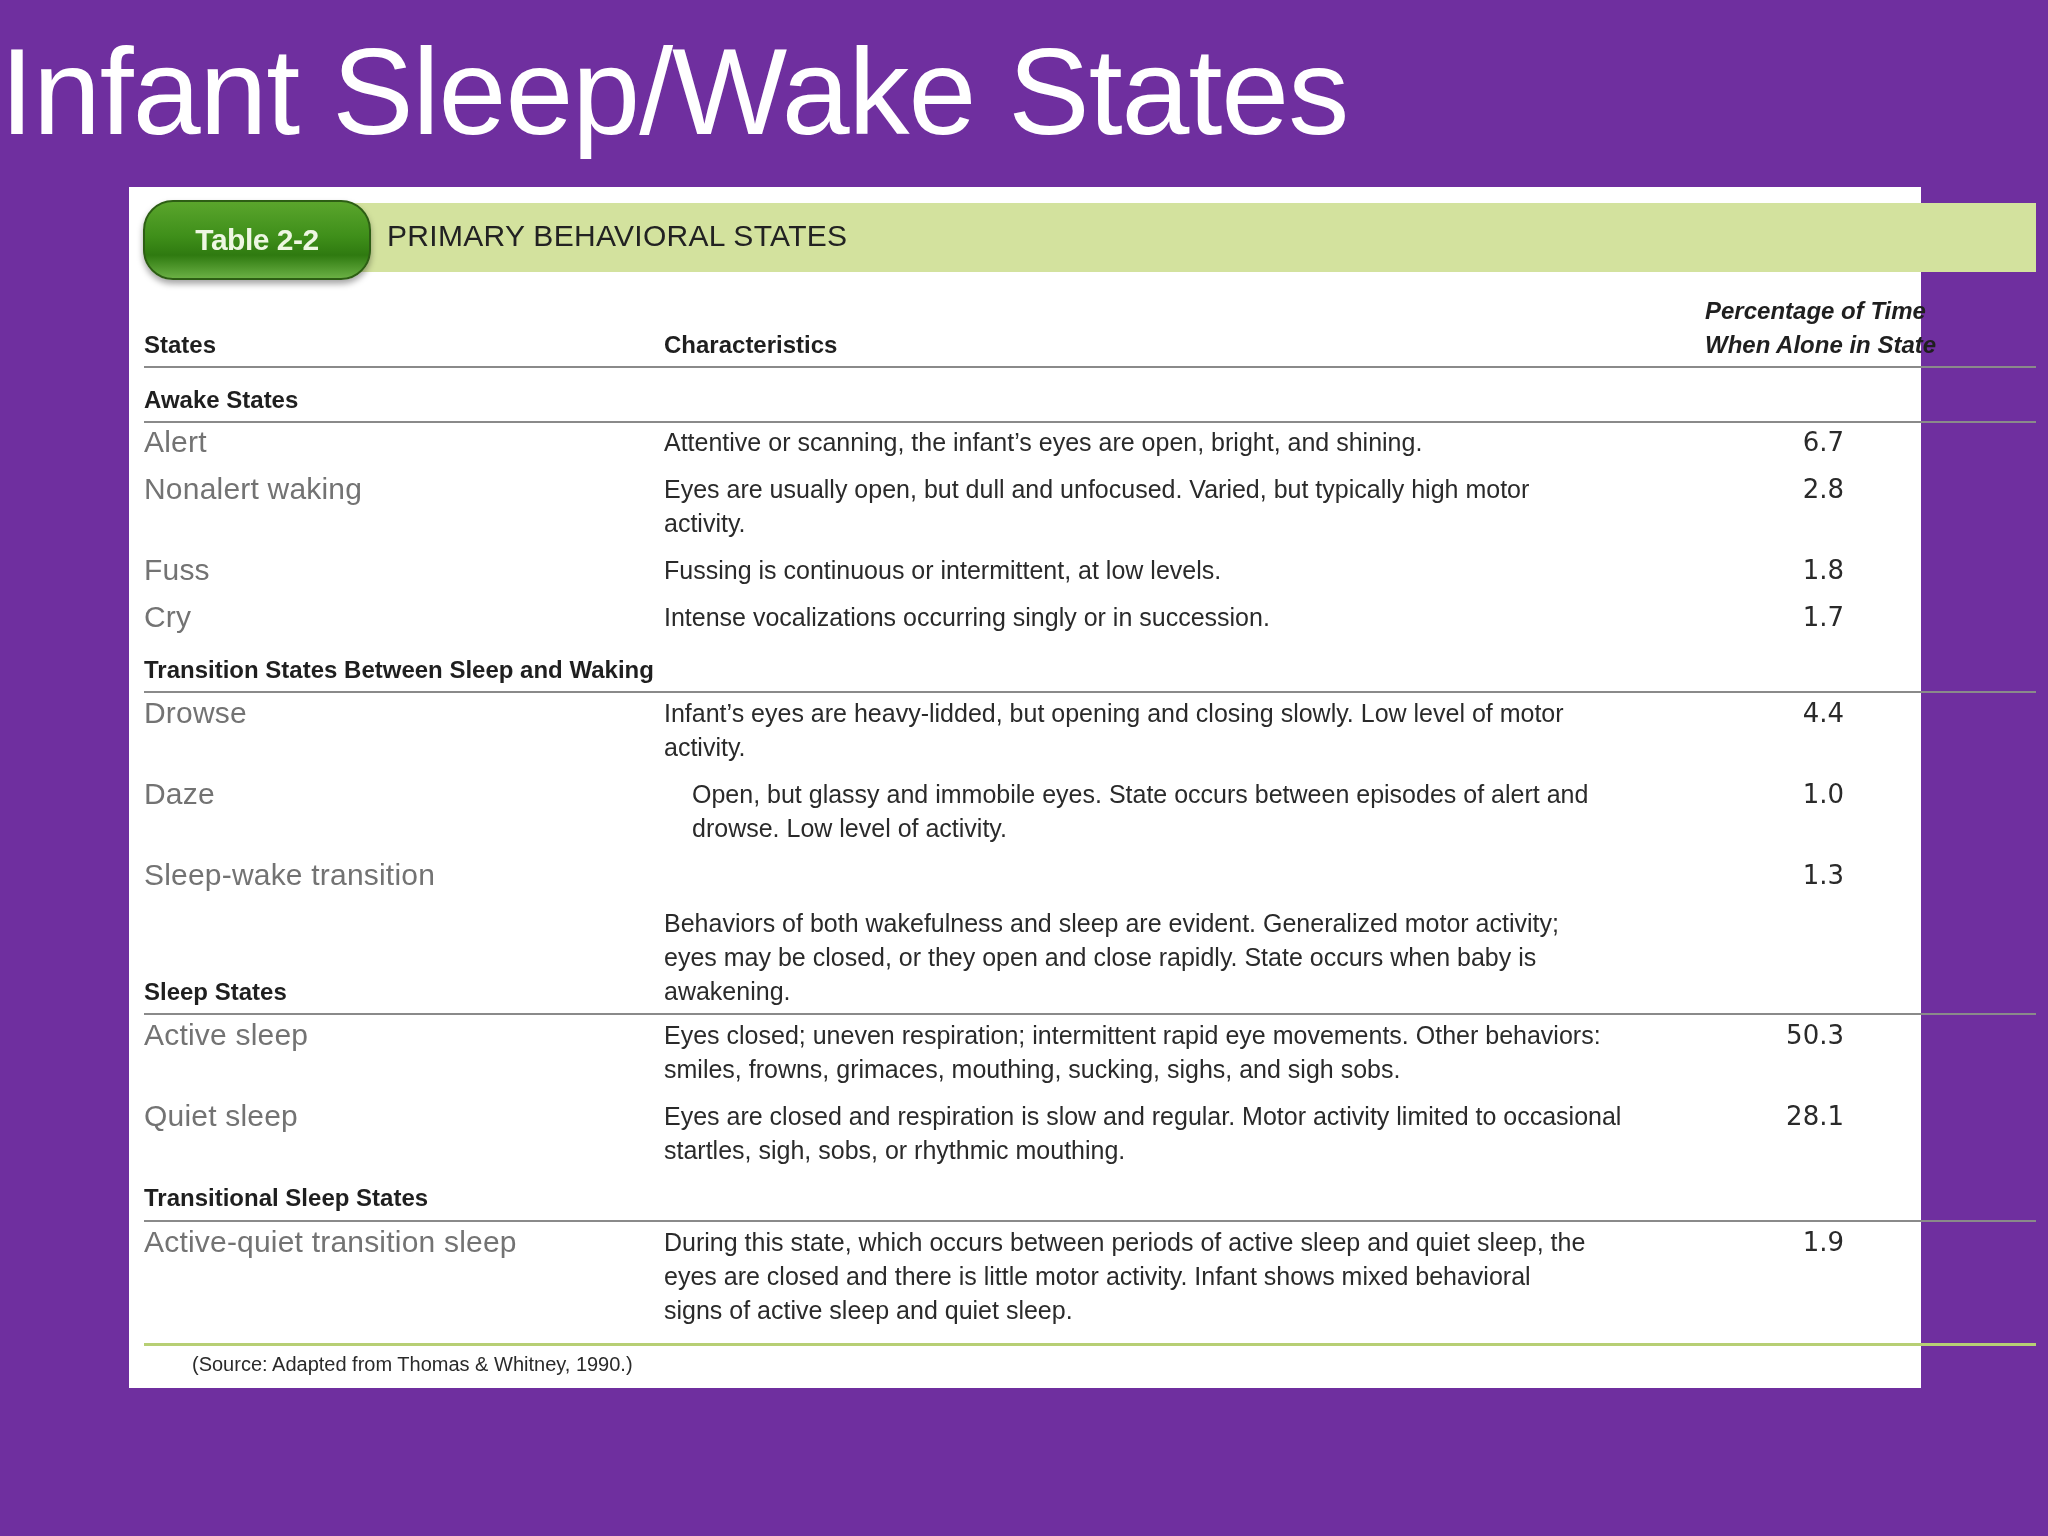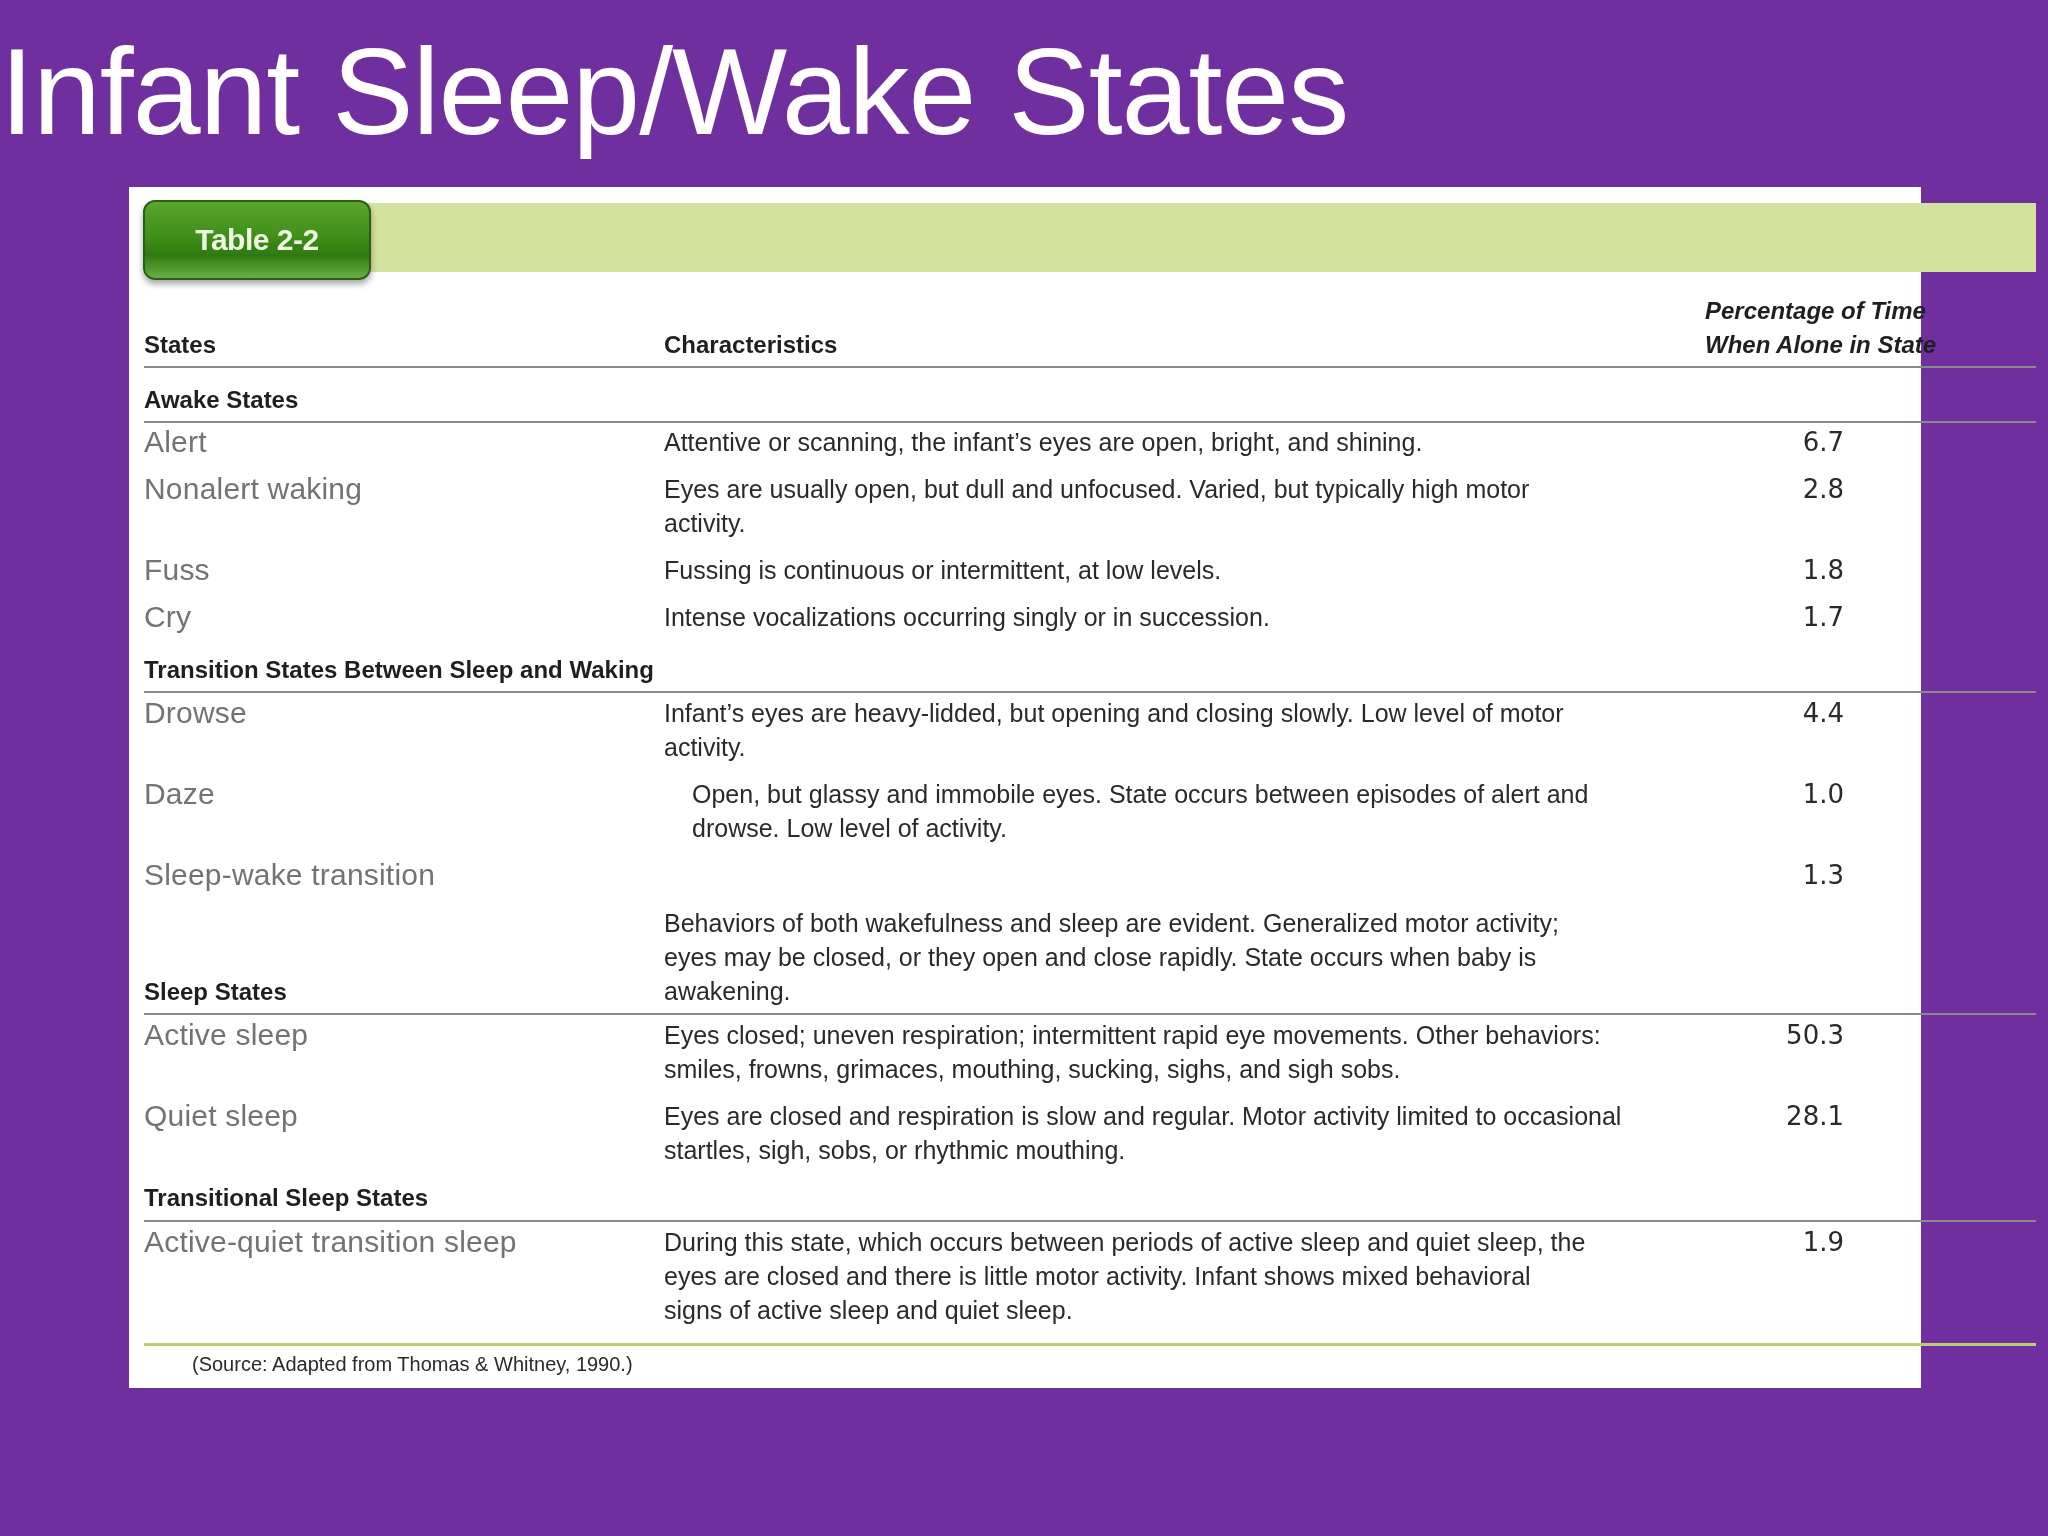--- a/index.html
+++ b/index.html
@@ -41,21 +41,21 @@
       width: 1686px;
       height: 69px;
       background: #d3e29e;
     }
     .table-badge {
       position: absolute;
       left: 14px;
       top: 13px;
       width: 228px;
       height: 80px;
-      border-radius: 12px;
+      border-radius: 30px;
       background: linear-gradient(to bottom, #5aa52c 0%, #3f8f1a 45%, #2f7a10 70%, #6ab044 100%);
       box-shadow: 0 4px 6px rgba(0,0,0,0.35);
       border: 2px solid #2d5e14;
       box-sizing: border-box;
       display: flex;
       align-items: center;
       justify-content: center;
     }
     .table-badge span {
       color: #eef7e2;
@@ -160,20 +160,21 @@
 </head>
 <body>
 
 <div class="slide-title">Infant Sleep/Wake States</div>
 
 <div class="table-card">
   <div class="table-header-band"></div>
   <div class="table-badge">
     <span>Table 2-2</span>
   </div>
+  <div class="table-heading">PRIMARY BEHAVIORAL STATES</div>
 
   <div class="abs col-head" style="left:15px; top:141px;">States</div>
   <div class="abs col-head" style="left:535px; top:141px;">Characteristics</div>
   <div class="abs col-head pct-head">
     <div>Percentage of Time</div>
     <div>When Alone in State</div>
   </div>
   <div class="rule" style="top:179px;"></div>
 
   <div class="section-head" style="top:196px;">Awake States</div>

